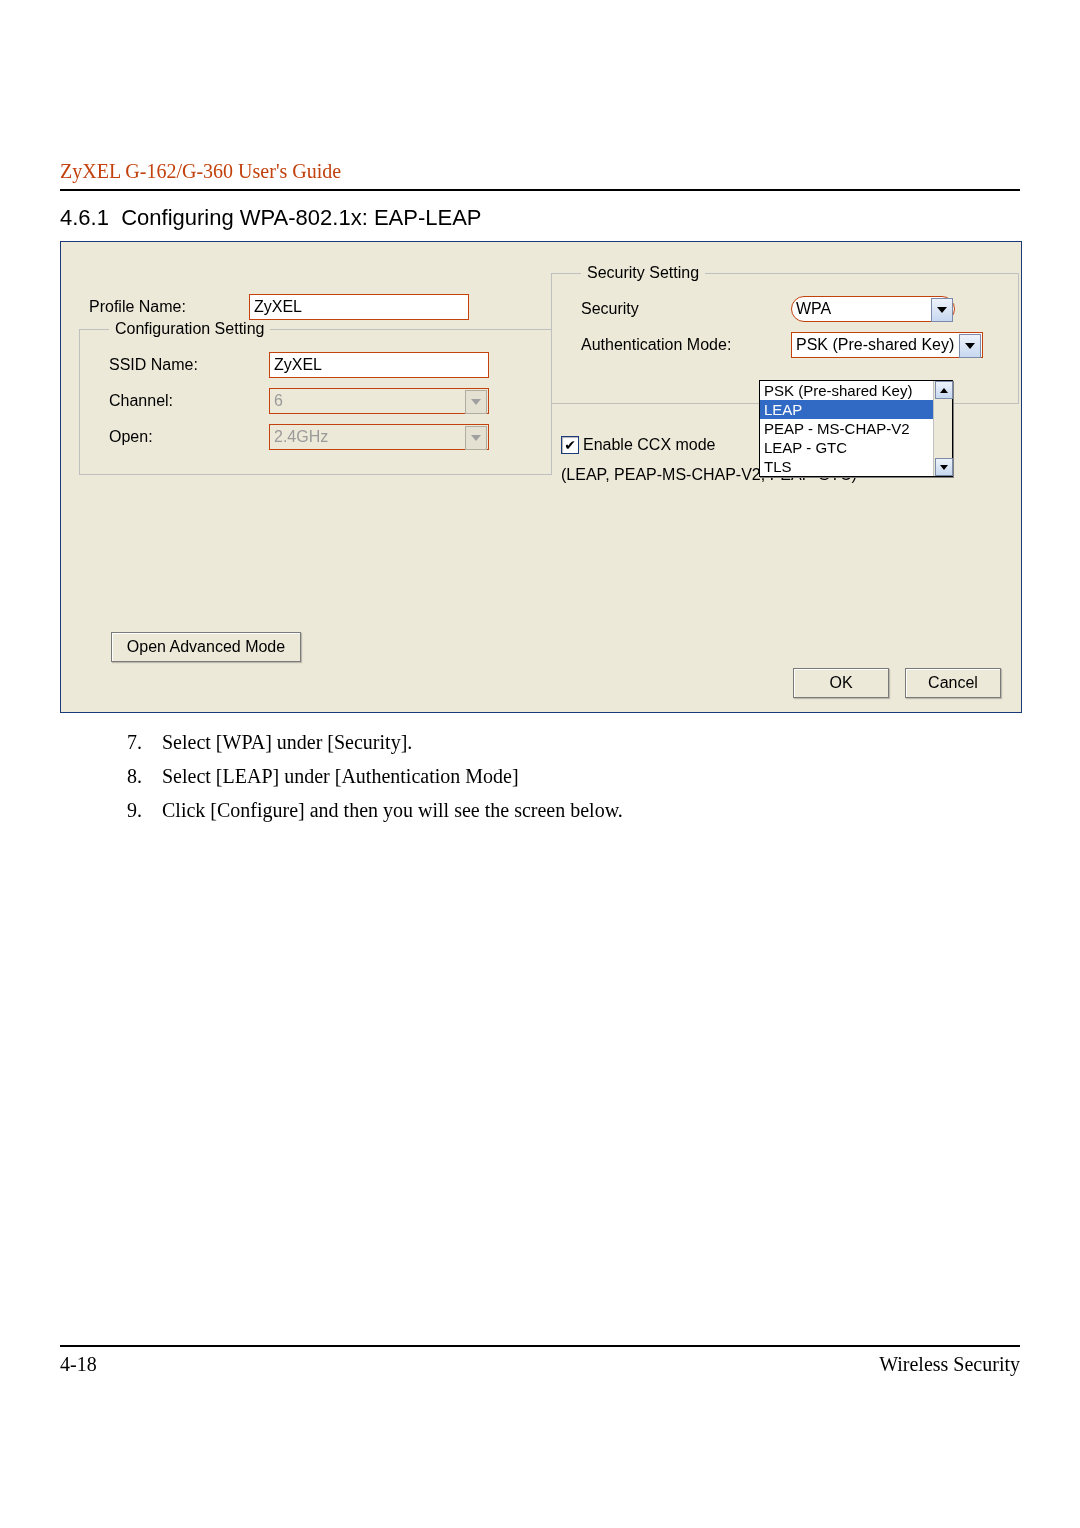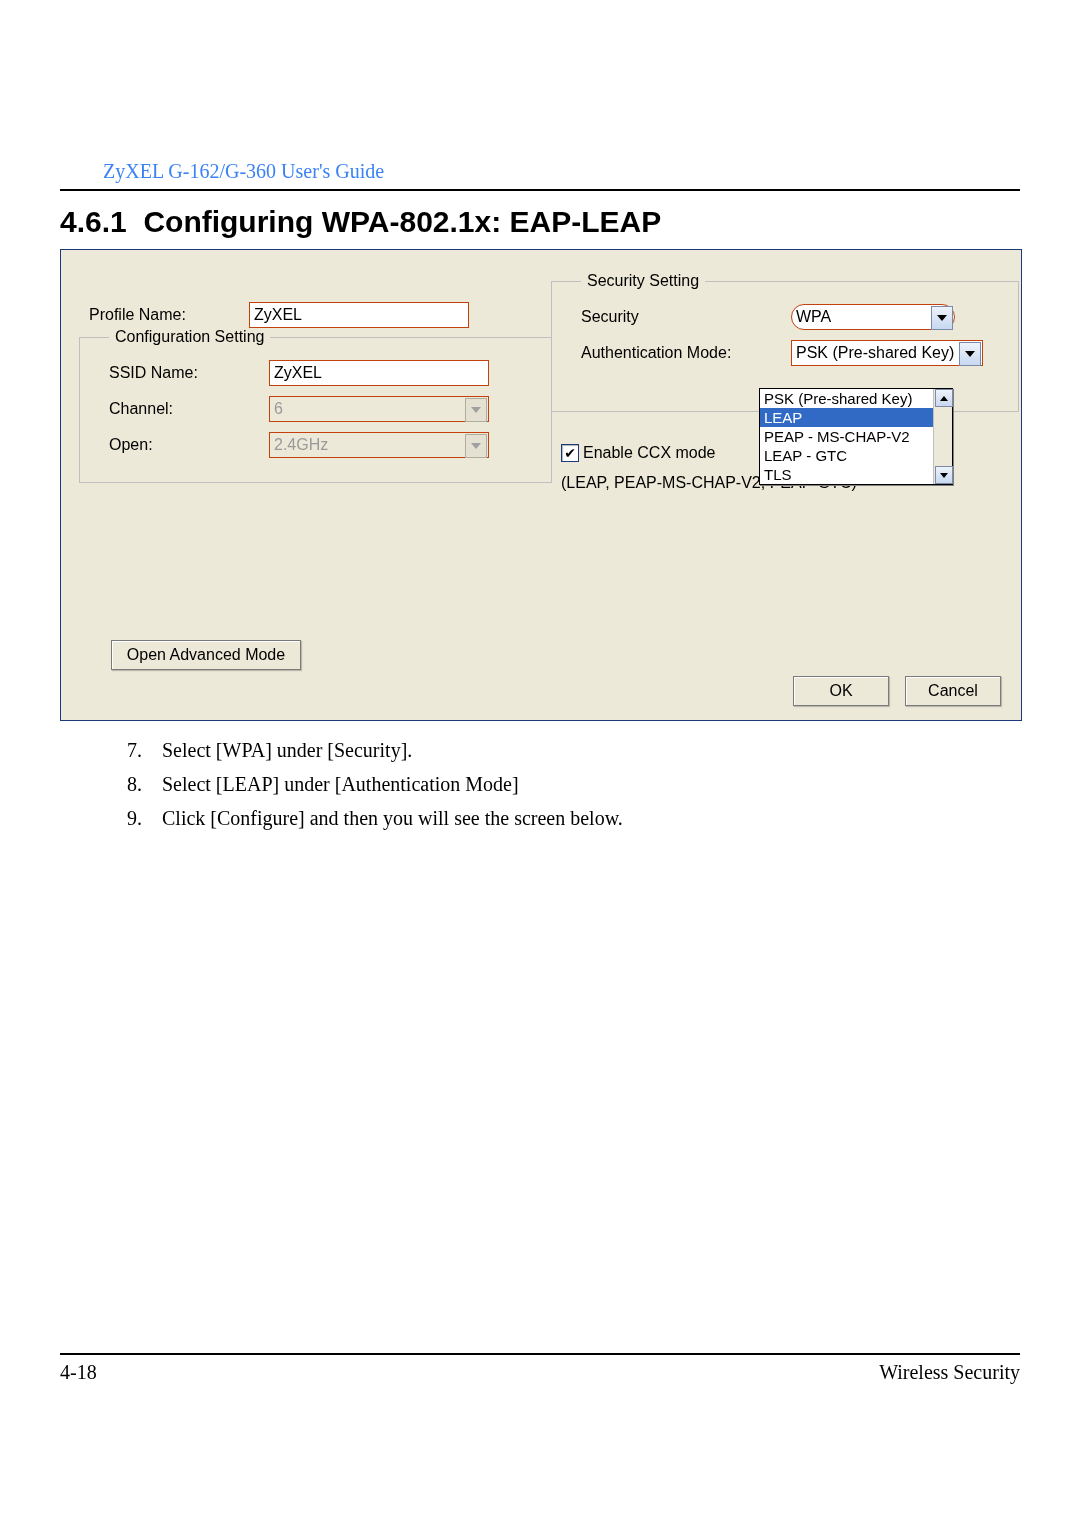--- a/index.html
+++ b/index.html
@@ -7,33 +7,32 @@
     padding: 0;
     background: #fff;
     font-family: "Times New Roman", Times, serif;
     width: 1080px;
   }
   .page {
     padding: 160px 60px 40px 60px;
   }
   .guide-header {
     font-size: 20px;
-    color: #3b82f6;
+    color: #c2410c;
     margin-bottom: 6px;
-    margin-left: 43px;
   }
   .rule {
     border: none;
     border-top: 2px solid #000;
     margin: 0 0 14px 0;
   }
   .section-heading {
     font-family: Arial, Helvetica, sans-serif;
-    font-weight: bold;
-    font-size: 30px;
+    font-weight: normal;
+    font-size: 22px;
     margin: 6px 0 10px 0;
   }
   
   .dialog {
     width: 960px;
     border: 1px solid #1a3a7a;
     background: #ece9d8;
     font-family: Tahoma, Arial, sans-serif;
     font-size: 16px;
     color: #000;

